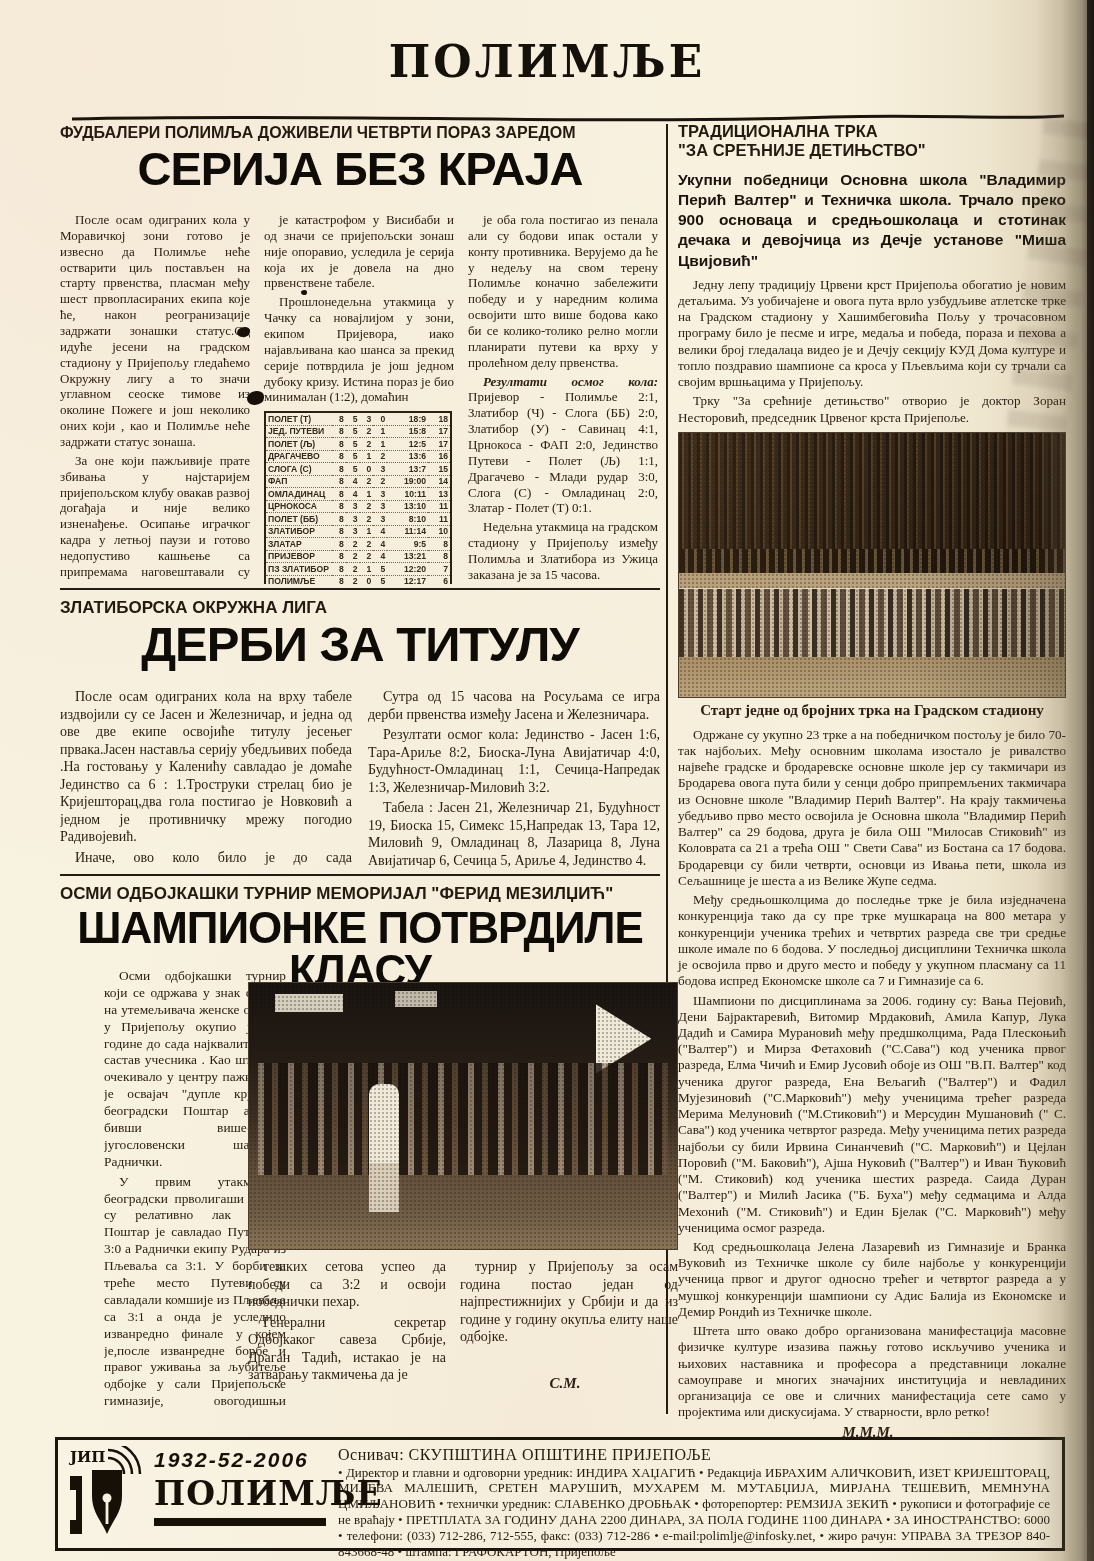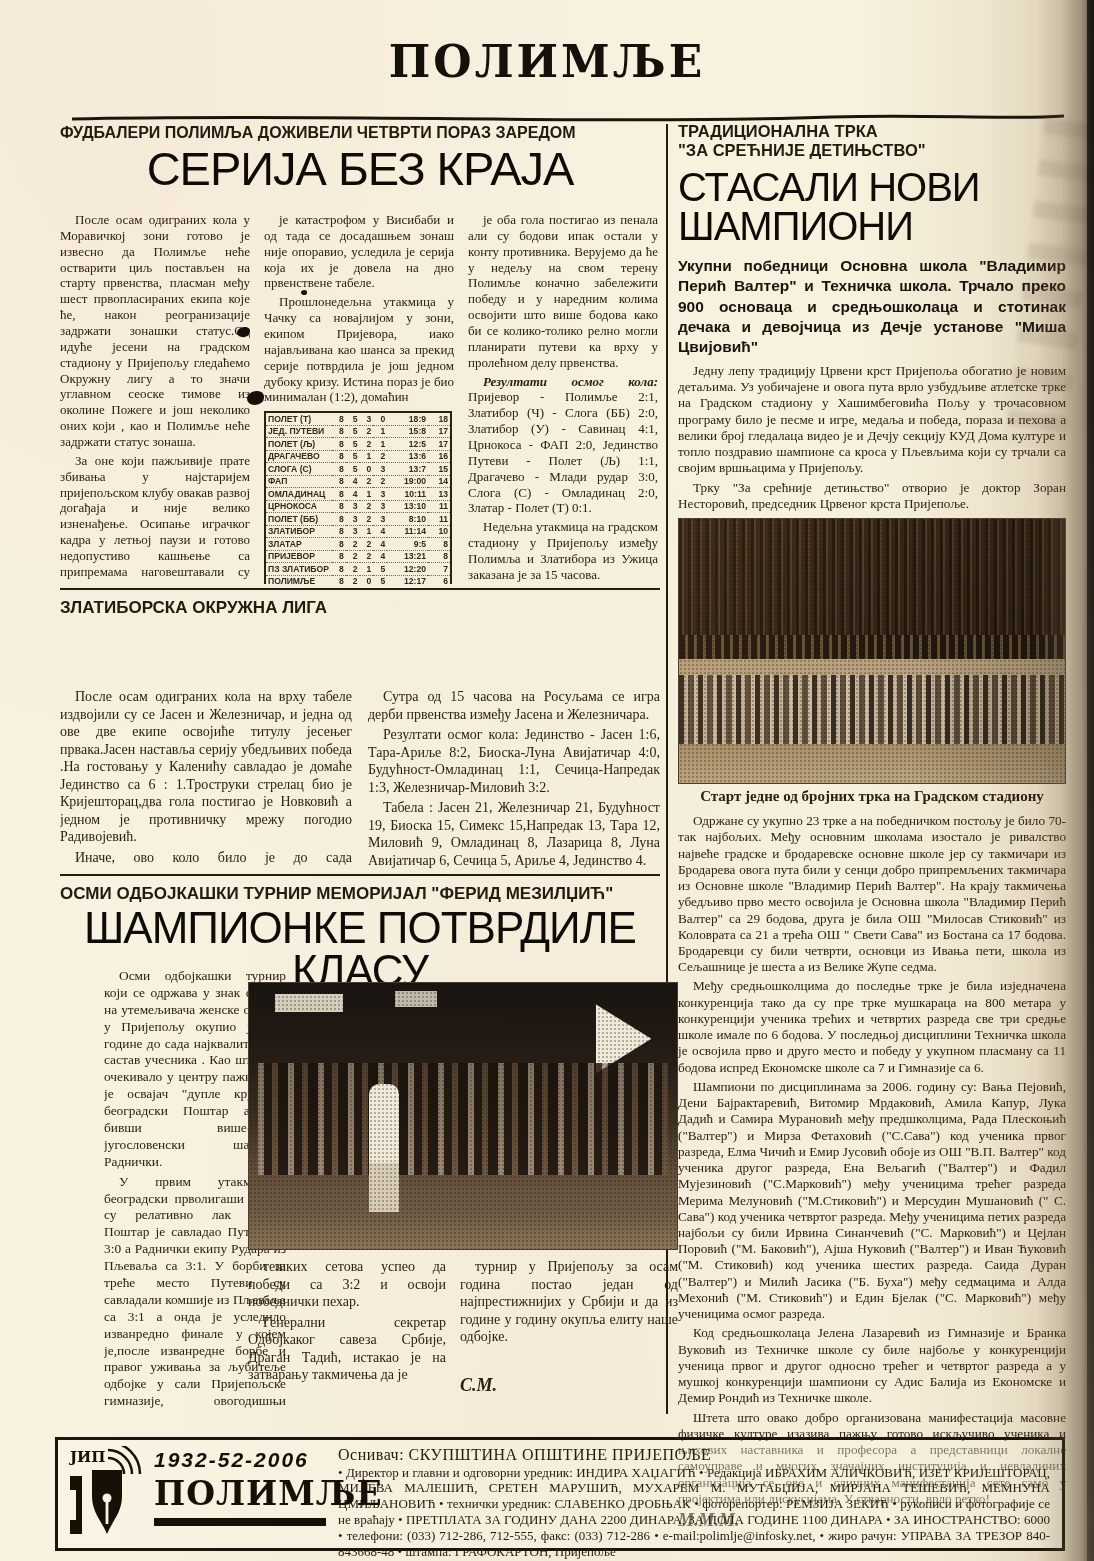--- a/index.html
+++ b/index.html
@@ -26,23 +26,23 @@
   .blot2{left:247px; top:391px; width:17px; height:14px;}
   .blot3{left:301px; top:290px; width:6px; height:5px;}
 
   
   .masthead{position:absolute; left:0; top:36px; width:100%; text-align:center;
     font-family:"DejaVu Serif", serif; font-weight:bold; font-size:44px; letter-spacing:3px; color:#16100a;}
   .masthead-rule{position:absolute; left:72px; top:112px; width:992px; height:14px;}
 
   
   .kicker{font-family:"Liberation Sans", sans-serif; font-weight:bold; color:#241a10; text-align:left;}
-  .headline{font-family:"Liberation Sans", sans-serif; font-weight:normal; color:#0f0c08; text-align:center; letter-spacing:-1px; line-height:0.98;}
+  .headline{font-family:"Liberation Sans", sans-serif; font-weight:bold; color:#0f0c08; text-align:center; letter-spacing:-1px; line-height:0.98;}
   .paras p{margin:0 0 3px 0; text-indent:15px; text-align:justify;}
-  .sig{font-style:italic; font-weight:bold; text-align:left; font-size:18px; padding-right:8px;}
+  .sig{font-style:italic; font-weight:bold; text-align:center; font-size:15px; padding-right:8px;}
   .hrule{position:absolute; background:#241c12; height:2px;}
   .vrule{position:absolute; background:#241c12; width:2px;}
 
   
   #a1-kicker{position:absolute; left:60px; top:124px; width:600px; font-size:16px;}
   #a1-headline{position:absolute; left:60px; top:146px; width:600px; font-size:47px;}
   #a1-cols{position:absolute; left:60px; top:212px; width:600px; height:372px; display:flex; gap:14px;}
   #a1-cols .col{width:190px; overflow:hidden; font-size:13px; line-height:1.22;}
   .league-table{border-collapse:collapse; width:188px; border:2px solid #2a2014; margin-top:6px;
     font-family:"Liberation Sans", sans-serif; font-size:8.6px; font-weight:bold; color:#33281c;}
@@ -128,21 +128,21 @@
 
   <div id="a1-kicker" class="kicker">ФУДБАЛЕРИ ПОЛИМЉА ДОЖИВЕЛИ ЧЕТВРТИ ПОРАЗ ЗАРЕДОМ</div>
   <div id="a1-headline" class="headline">СЕРИЈА БЕЗ КРАЈА</div>
   <div id="a1-cols">
     <div class="col paras">
         <p>После осам одиграних кола у Моравичкој зони готово је извесно да Полимље неће остварити циљ постављен на старту првенства, пласман међу шест првопласираних екипа које ће, након реогранизације задржати зонашки статус.Од идуће јесени на градском стадиону у Пријепољу гледаћемо Окружну лигу а то значи углавном сеоске тимове из околине Пожеге и још неколико оних који , као и Полимље неће задржати статус зонаша.</p>
         <p>За оне који пажљивије прате збивања у најстаријем пријепољском клубу овакав развој догађаја и није велико изненађење. Осипање играчког кадра у летњој паузи и готово недопустиво кашњење са припремама наговештавали су лоше јесење резултате. Трачак оптимизма после победе над комшијама из Прибоја угашен</p>
       </div>
     <div class="col">
       <div class="paras">
-          <p>је катастрофом у Висибаби и од тада се досадашњем зонаш није опоравио, уследила је серија која их је довела на дно првенствене табеле.</p>
+          <p>је катастрофом у Висибаби и од значи се пријепољски зонаш није опоравио, уследила је серија која их је довела на дно првенствене табеле.</p>
           <p>Прошлонедељна утакмица у Чачку са новајлијом у зони, екипом Пријевора, иако најављивана као шанса за прекид серије потврдила је још једном дубоку кризу. Истина пораз је био минималан (1:2), домаћин</p>
         </div>
       <table class="league-table">
         <tbody>
             <tr>
               <td>ПОЛЕТ (Т)</td>
               <td>8</td>
               <td>5</td>
               <td>3</td>
               <td>0</td>
@@ -278,20 +278,21 @@
       </p>
       <div class="paras">
         <p>Недељна утакмица на градском стадиону у Пријепољу између Полимља и Златибора из Ужица заказана је за 15 часова.</p>
       </div>
 
     </div>
   </div>
 
   <div class="hrule" id="a2-rule"></div>
   <div id="a2-kicker" class="kicker">ЗЛАТИБОРСКА ОКРУЖНА ЛИГА</div>
+  <div id="a2-headline" class="headline">ДЕРБИ ЗА ТИТУЛУ</div>
   <div id="a2-cols">
     <div class="col paras">
         <p>После осам одиграних кола  на врху табеле издвојили су се  Јасен и Железничар, и једна од ове две екипе  освојиће титулу јесењег првака.Јасен наставља серију убедљивих победа .На гостовању у Каленићу савладао је  домаће Јединство са 6 : 1.Троструки стрелац био је Кријешторац,два гола постигао је Новковић а једном је противничку мрежу погодио  Радивојевић.</p>
         <p>Иначе, ово коло било је до сада најефикасније, постигнуто је чак 36 голова а предњаче Бродаревци који су у досадашњем делу првенства постизали су просеку  по пет голова по утакмици.</p>
       </div>
     <div class="col">
       <div class="paras">
           <p>Сутра од 15 часова на Росуљама се игра дерби првенства  између Јасена и Железничара.</p>
           <p>Резултати осмог кола: Јединство - Јасен 1:6, Тара-Ариље 8:2, Биоска-Луна Авијатичар 4:0, Будућност-Омладинац 1:1, Сечица-Напредак 1:3, Железничар-Миловић 3:2.</p>
           <p>Табела : Јасен 21, Железничар 21, Будућност 19, Биоска 15, Симекс 15,Напредак 13, Тара 12, Миловић 9, Омладинац 8, Лазарица  8, Луна Авијатичар 6, Сечица 5, Ариље 4, Јединство 4.</p>
@@ -326,24 +327,20 @@
   <div id="a3-right">
     <div class="paras">
         <p>турнир  у Пријепољу за осам година постао  један од најпрестижнијих у Србији  и да из године у годину окупља елиту наше одбојке.</p>
       </div>
     <div class="sig" style="margin-top:28px;">С.М.</div>
   </div>
 
   <div id="ra">
     <div class="kicker">ТРАДИЦИОНАЛНА ТРКА</div>
     <div class="kicker">"ЗА СРЕЋНИЈЕ ДЕТИЊСТВО"</div>
-    <div id="ra-headline" class="headline">
-      <div>СТАСАЛИ НОВИ</div>
-      <div>ШАМПИОНИ</div>
-    </div>
     <div id="ra-lead">Укупни победници Основна школа "Владимир Перић Валтер" и Техничка школа. Трчало преко 900 основаца и средњошколаца и стотинак дечака и девојчица из Дечје установе "Миша Цвијовић"</div>
     <div id="ra-top" class="paras">
         <p>Једну лепу традицију Црвени крст Пријепоља обогатио је новим детаљима. Уз уобичајене и овога пута врло узбудљиве атлетске трке на Градском стадиону у Хашимбеговића Пољу у трочасовном програму било је песме и игре, медаља и победа, пораза и пехова а  велики број гледалаца видео је и Дечју секцију КУД Дома културе и топло поздравио шампионе са кроса у Пљевљима који су трчали са својим вршњацима у Пријепољу.</p>
         <p>Трку "За срећније детињство" отворио је доктор Зоран Несторовић, председник Црвеног крста Пријепоље.</p>
       </div>
 
     <div id="ra-photo" class="photo">
       <div class="race-crowd"></div>
       <div class="race-fence"></div>
       <div class="race-rail"></div>

